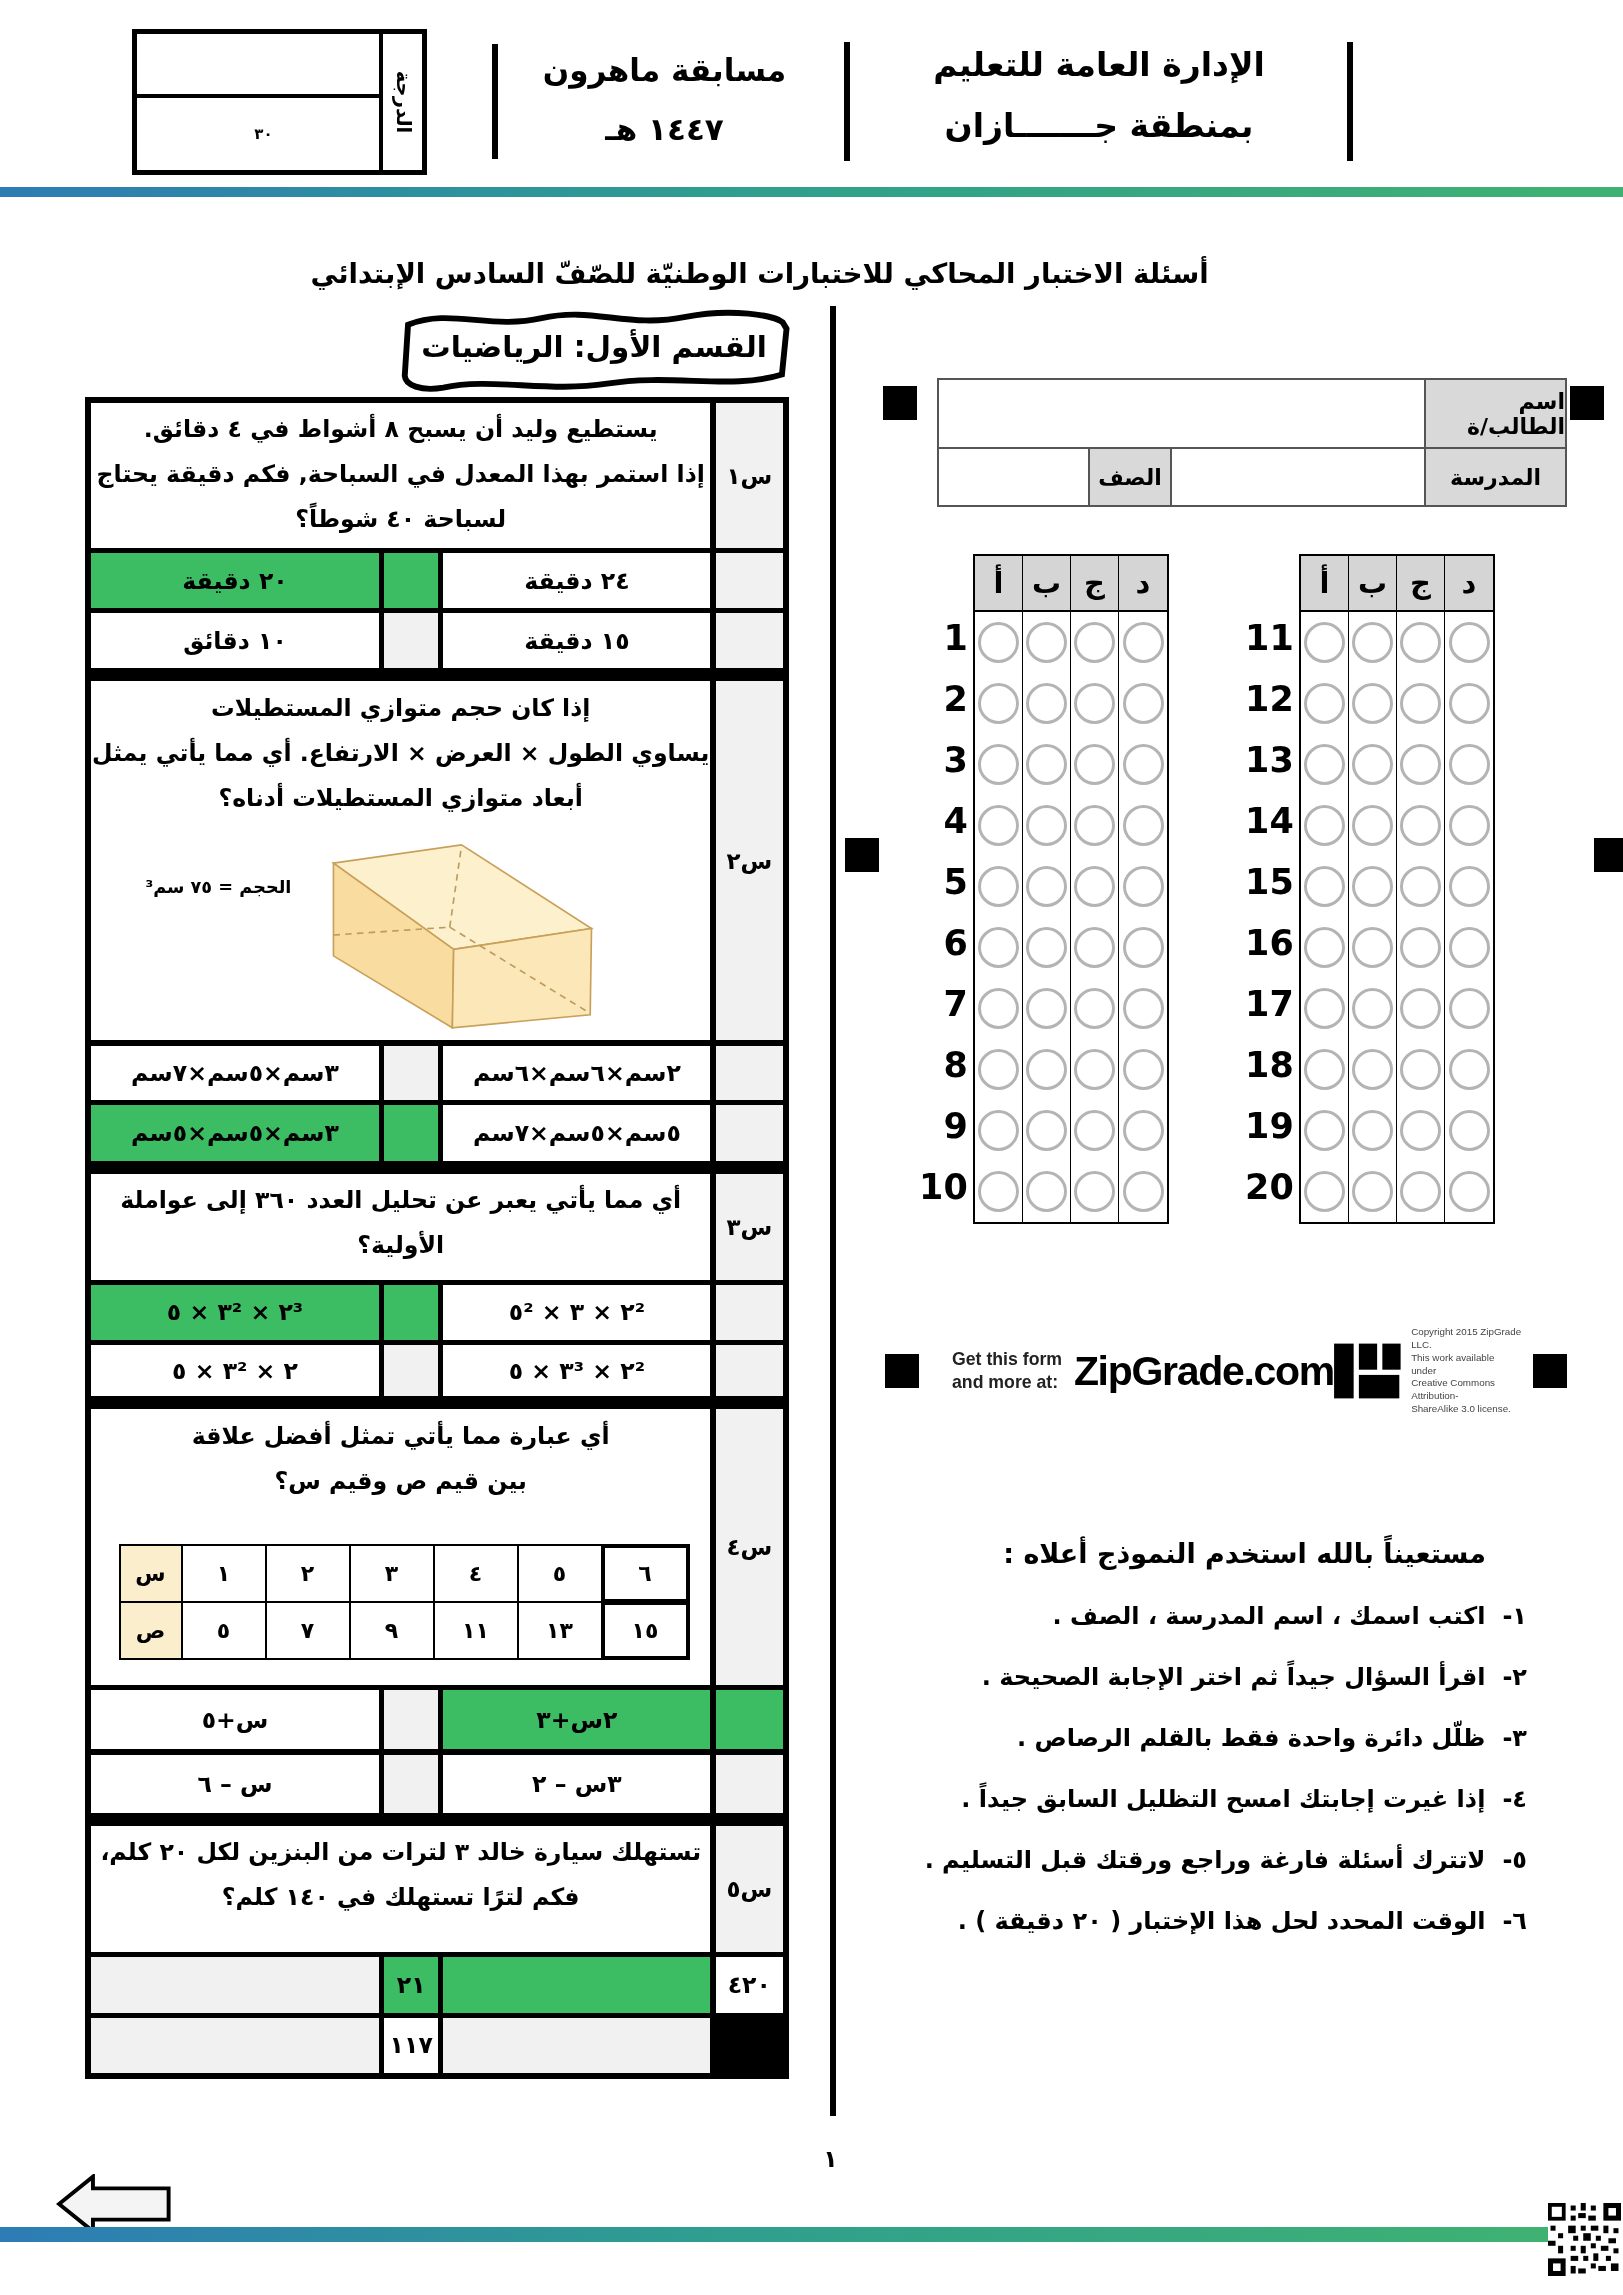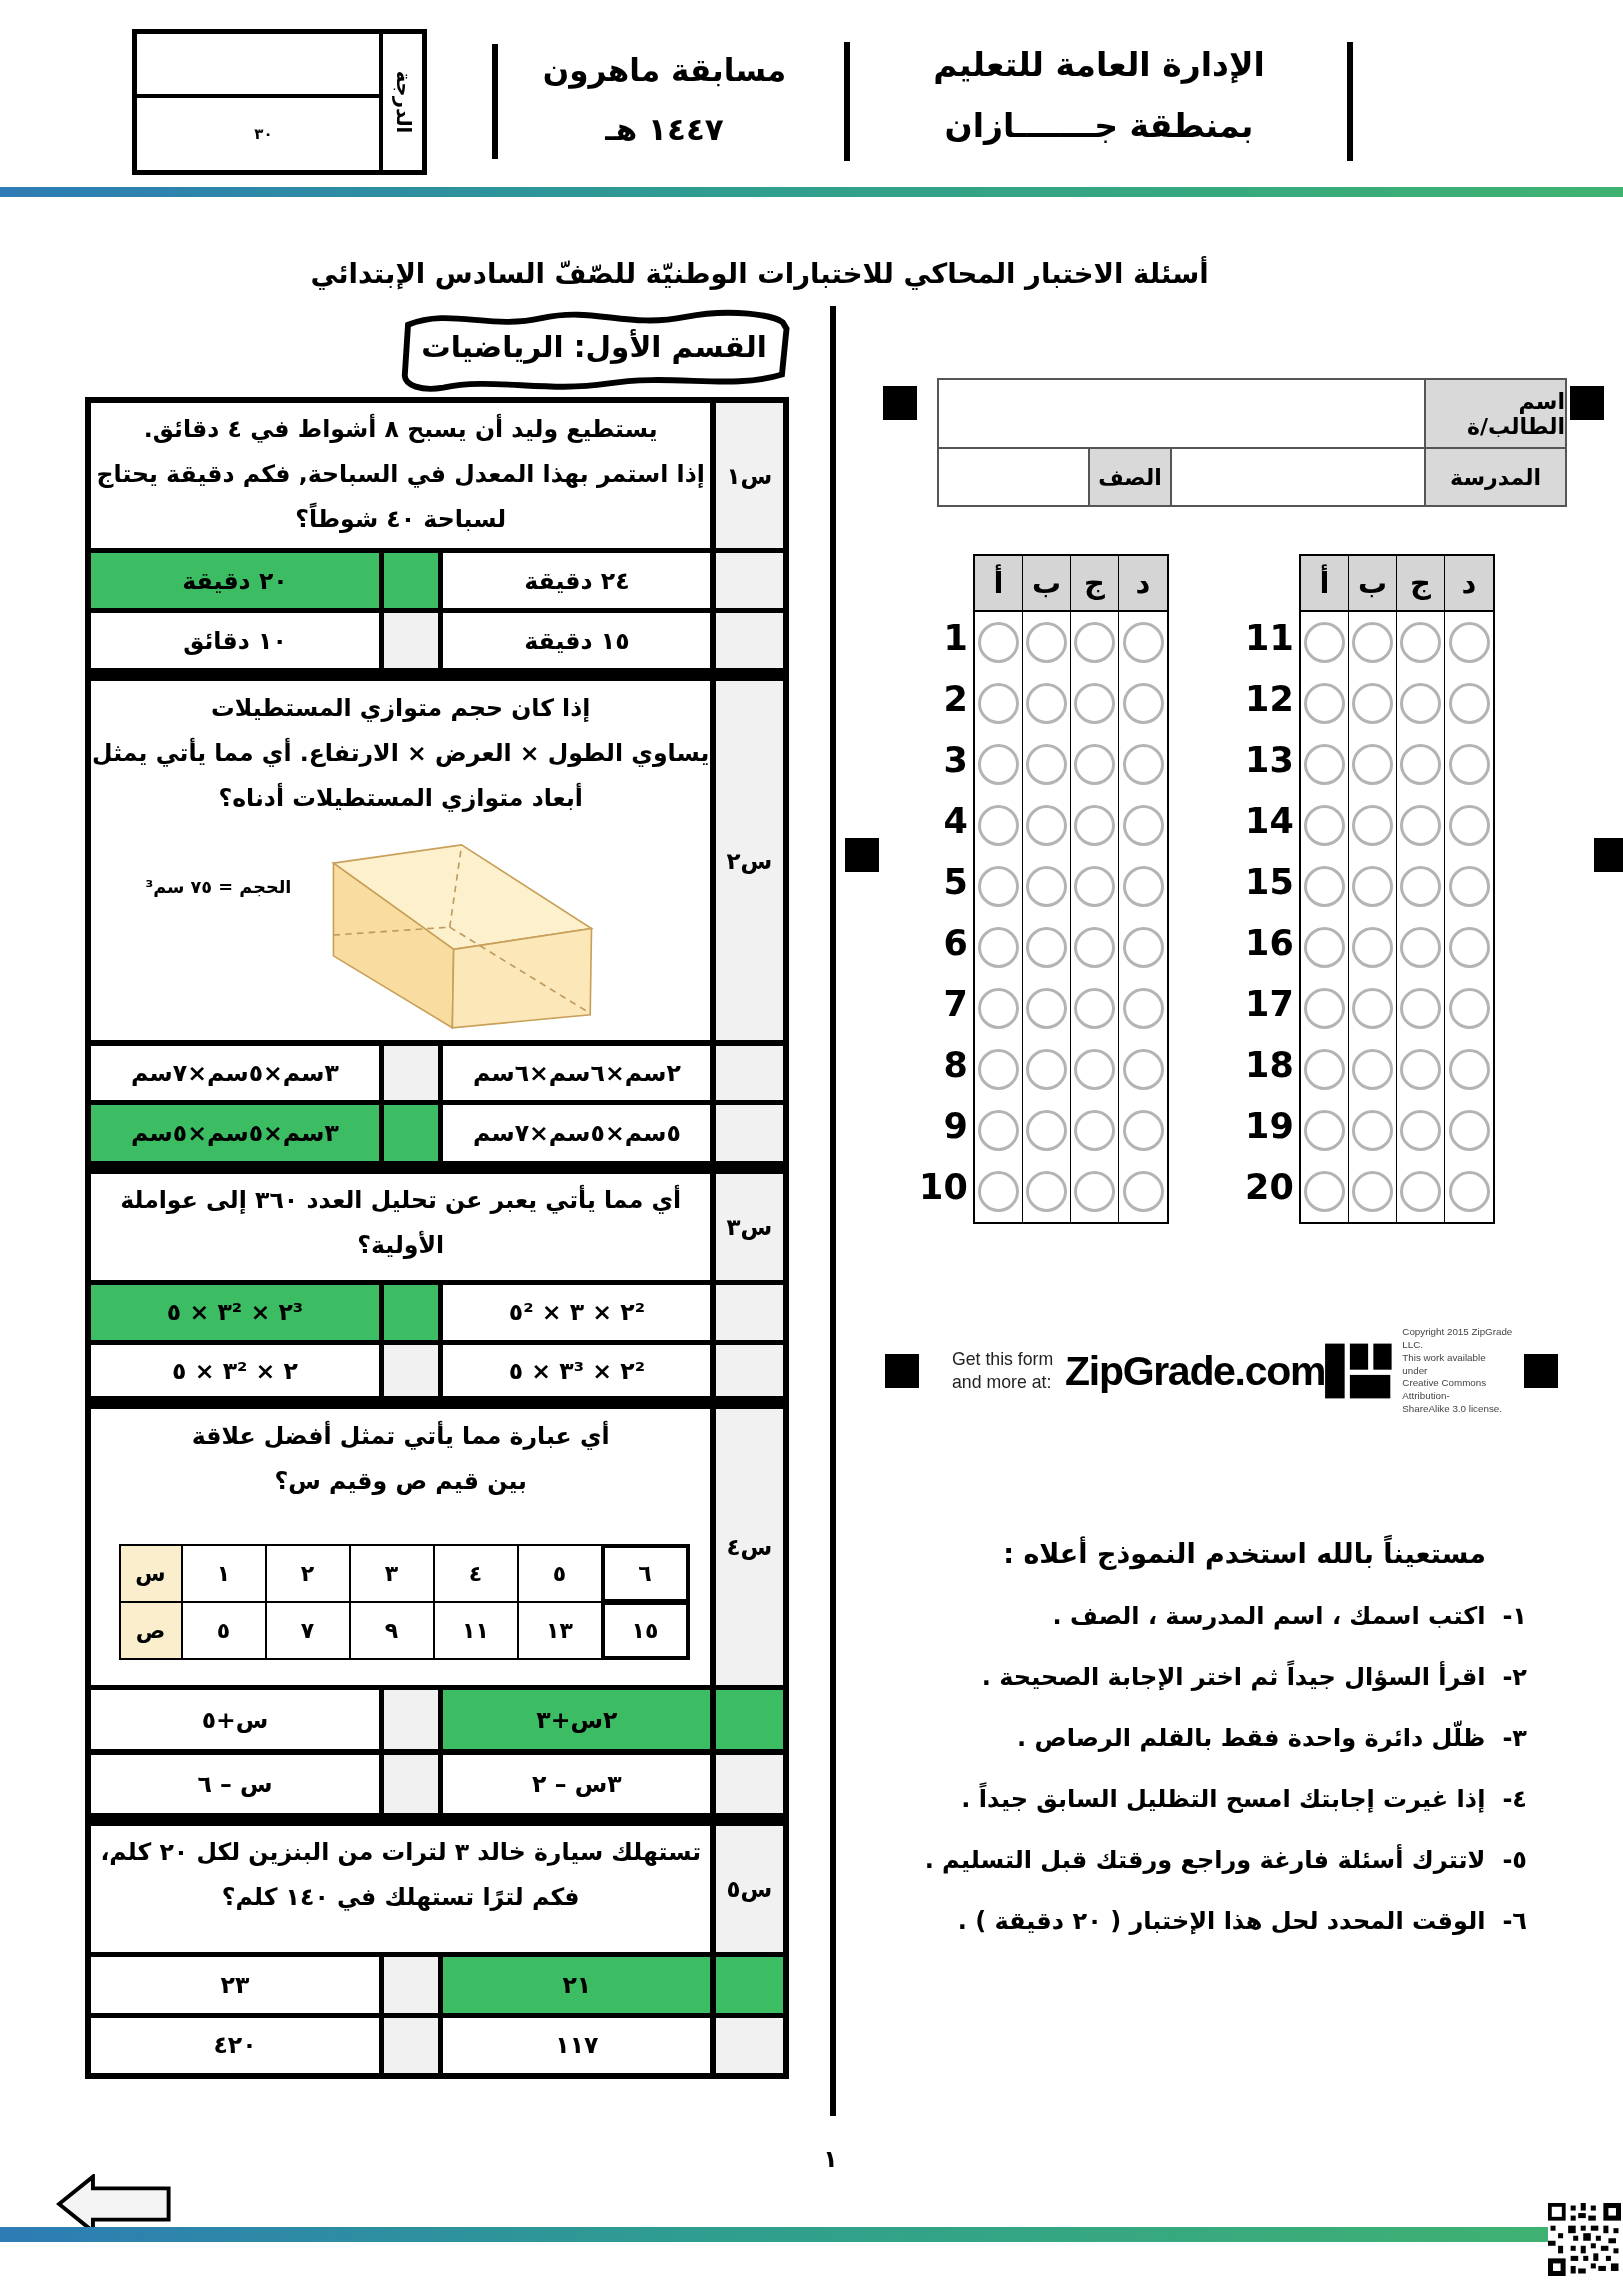--- a/index.html
+++ b/index.html
@@ -74,21 +74,21 @@
   .bc{height:61px;border-right:1.3px solid #000;display:flex;align-items:center;justify-content:center;}
   .lastcol{border-right:none;}
   .bubble{width:35px;height:35px;border-radius:50%;border:3.3px solid #b4b4b4;background:#fff;}
   .tv-row{left:1099px;top:1247px;width:406px;display:flex;align-items:center;}
   .tv-label{font-size:15.7px;color:#444;text-align:right;line-height:1.2;margin-right:14.4px;
             font-family:"Liberation Sans","DejaVu Sans",sans-serif;}
   .tv-opts{display:flex;align-items:center;gap:9.2px;}
   .tv-letter{font-size:30px;color:#555;font-family:"Liberation Sans","DejaVu Sans",sans-serif;}
   .tv-circle{width:34px;height:34px;border-radius:50%;border:3.3px solid #b4b4b4;display:inline-block;}
   .zg-row{left:885px;top:1335px;width:720px;height:72px;display:flex;align-items:center;}
-  .zg-promo{font-size:17.7px;font-weight:400;color:#222;line-height:1.3;margin-left:33px;
+  .zg-promo{font-size:17.7px;font-weight:700;color:#222;line-height:1.3;margin-left:33px;
             font-family:"Liberation Sans","DejaVu Sans",sans-serif;}
   .zg-brand{font-size:41px;font-weight:bold;letter-spacing:-1.3px;margin-left:11.8px;
             font-family:"Liberation Sans","DejaVu Sans",sans-serif;}
   .zg-copy{font-size:9.8px;color:#444;line-height:1.3;width:111px;margin-left:9.2px;
            font-family:"Liberation Sans","DejaVu Sans",sans-serif;}
 
   
   .instructions{right:96px;top:1538px;width:733px;direction:rtl;text-align:right;}
   .inst-head{font-size:27px;font-weight:bold;margin-left:0;margin-right:41px;margin-bottom:33px;}
   .inst-item{display:flex;gap:17px;font-size:24px;font-weight:bold;margin-bottom:33px;direction:rtl;}
@@ -232,21 +232,20 @@
       <div class="cell opt">٣س – ٢</div>
       <div class="cell ltr"></div>
     </div>
 
     <div class="qb" style="grid-template-rows:126px 56px 55px;">
       <div class="cell qtext">
         <div class="qline">تستهلك سيارة خالد ٣ لترات من البنزين لكل ٢٠ كلم،</div>
         <div class="qline">فكم لترًا تستهلك في ١٤٠ كلم؟</div>
       </div>
       <div class="cell qid">س٥</div>
-      <div class="cell opt">٢٣</div>
       <div class="cell ltr"></div>
       <div class="cell opt green">٢١</div>
       <div class="cell ltr green"></div>
       <div class="cell opt">٤٢٠</div>
       <div class="cell ltr"></div>
       <div class="cell opt">١١٧</div>
       <div class="cell ltr"></div>
     </div>
   </div>
 

